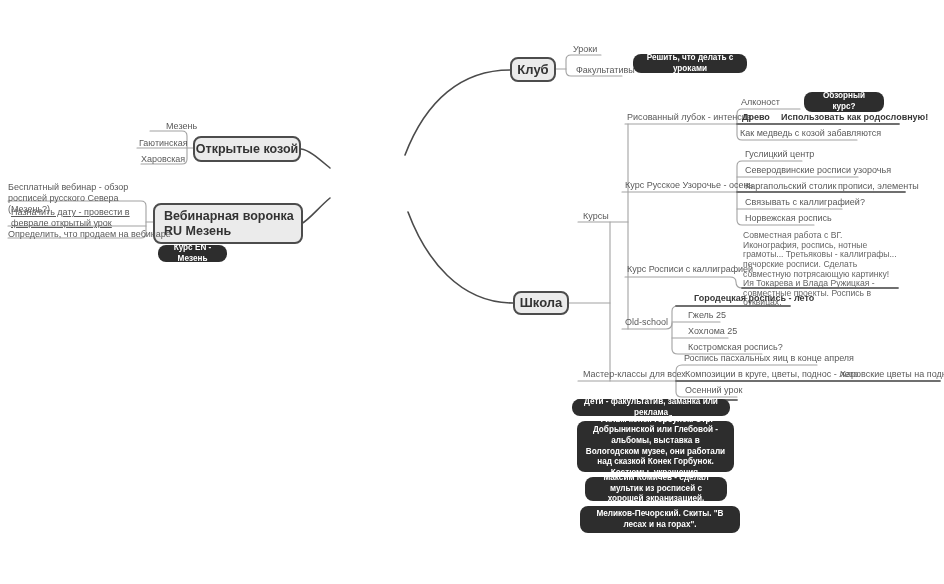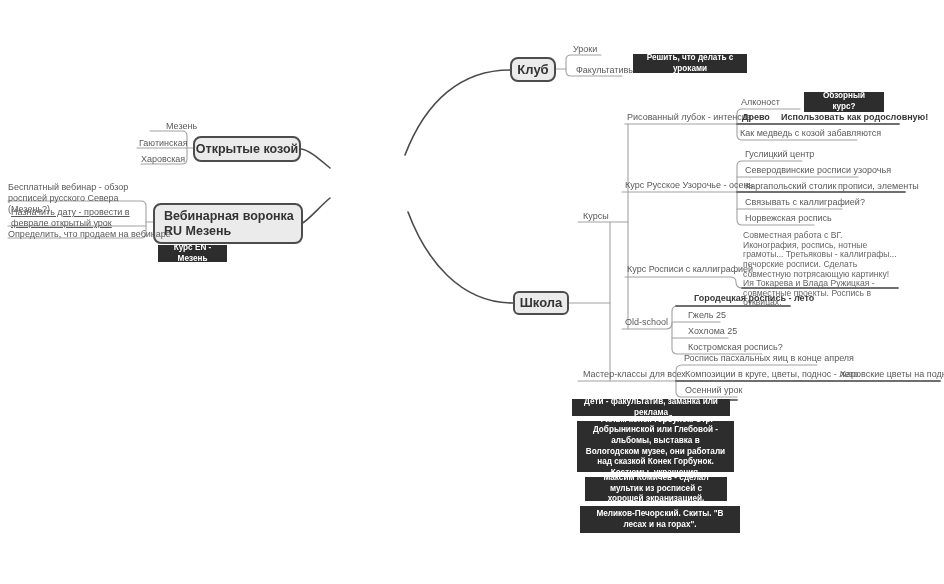--- a/index.html
+++ b/index.html
@@ -22,21 +22,21 @@
   .box.small { font-size:13px; }
   .box.mid   { font-size:12.5px; }
   .box.left-align { justify-content:flex-start; padding-left:9px; text-align:left; }
 
   .lbl { position:absolute; font-size:9px; color:#5a5a5a; white-space:nowrap; line-height:11px; }
   .lbl.b { font-weight:700; color:#383838; }
   .lbl.wrap { white-space:normal; }
   .note { position:absolute; font-size:8.6px; color:#666; line-height:1.12; }
 
   .badge { position:absolute; background:var(--badge_bg,#2d2d2d); color:#fff;
-    border-radius:0; font-weight:700; font-size:8.2px; line-height:1.3;
+    border-radius:8px; font-weight:700; font-size:8.2px; line-height:1.3;
     display:flex; align-items:center; justify-content:center; text-align:center;
     padding:2px 7px; box-sizing:border-box; }
 </style>
 </head>
 <body>
 
 <div class="stage">
 
   <svg class="links">
     <g>
@@ -100,21 +100,21 @@
   <div class="lbl" style="left:156px;top:121px;padding-left:10px;">Мезень</div>
   <div class="lbl" style="left:139px;top:138px;">Гаютинская</div>
   <div class="lbl" style="left:141px;top:154px;">Харовская</div>
 
   <div class="box mid left-align" style="left:153px;top:203px;width:150px;height:41px;">Вебинарная воронка RU Мезень</div>
   <div class="lbl wrap" style="left:8px;top:182px;width:132px;">Бесплатный вебинар - обзор росписей русского Севера (Мезень?)</div>
   <div class="lbl wrap" style="left:11px;top:207px;width:138px;text-decoration:underline;">Назначить дату - провести в феврале открытый урок</div>
   <div class="lbl" style="left:8px;top:229px;">Определить, что продаем на вебинаре</div>
   <div class="badge" style="left:158px;top:245px;width:69px;height:17px;">Курс EN - Мезень</div>
 
-  <div class="box small" style="left:513px;top:291px;width:56px;height:24px;border-radius:6px;">Школа</div>
+  <div class="box small" style="left:513px;top:291px;width:56px;height:24px;">Школа</div>
   <div class="lbl" style="left:583px;top:211px;">Курсы</div>
 
   <div class="lbl" style="left:627px;top:112px;">Рисованный лубок - интенсив</div>
   <div class="lbl" style="left:741px;top:97px;">Алконост</div>
   <div class="badge" style="left:804px;top:92px;width:80px;height:20px;">Обзорный курс?</div>
   <div class="lbl b" style="left:742px;top:112px;">Древо</div>
   <div class="lbl b" style="left:781px;top:112px;">Использовать как родословную!</div>
   <div class="lbl" style="left:740px;top:128px;">Как медведь с козой забавляются</div>
 
   <div class="lbl" style="left:625px;top:180px;">Курс Русское Узорочье - осень</div>

